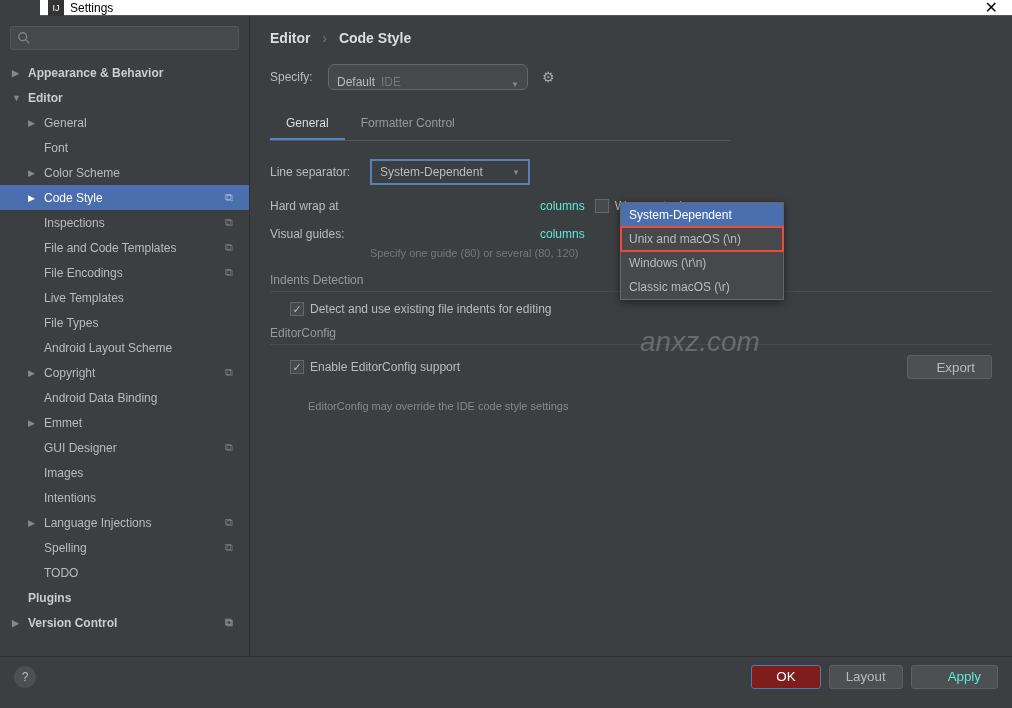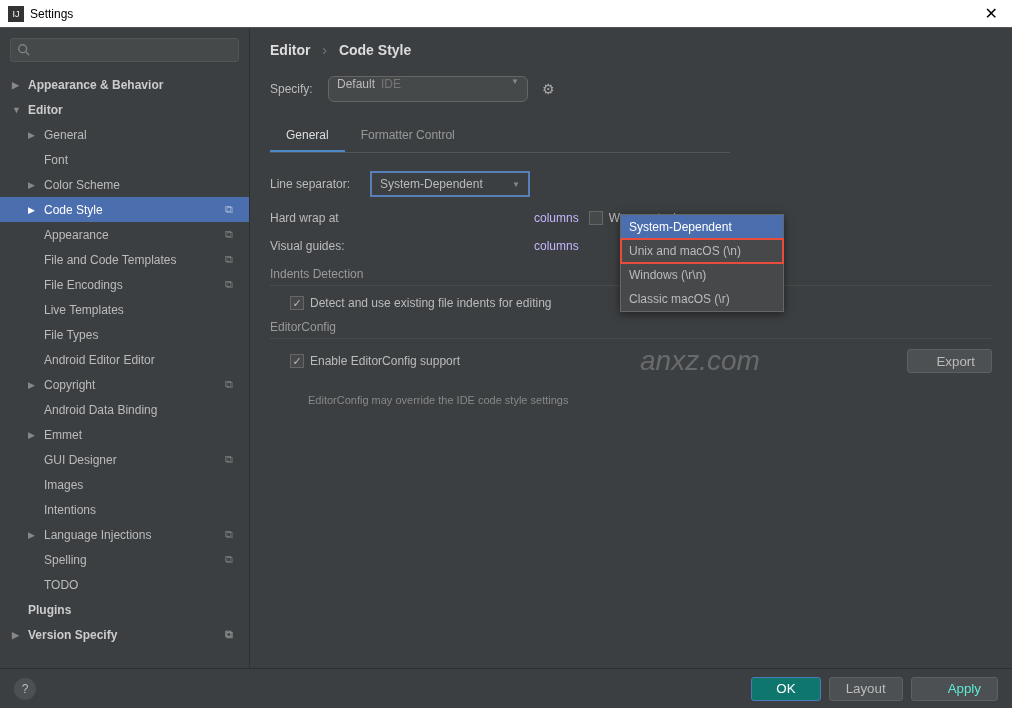--- a/index.html
+++ b/index.html
@@ -1,18 +1,18 @@
 <!DOCTYPE html>
 <html><head>
 <meta charset="utf-8">
 <style>
 * { margin: 0; padding: 0; box-sizing: border-box; font-family: "Segoe UI", Arial, sans-serif; }
 body { background: #3c3f41; color: #bbbbbb; width: 1012px; height: 708px; overflow: hidden; font-size: 12px; }
 
-.titlebar { background: #fff; height: 28px; display: flex; align-items: center; padding: 0 8px; color: #000; border-bottom: 1px solid #555; }
+.titlebar { background: #fff; height: 16px; display: flex; align-items: center; padding: 0 8px; color: #000; border-bottom: 1px solid #555; margin-left: 40px; }
 .titlebar .icon { width: 16px; height: 16px; background: #333; margin-right: 6px; display: inline-flex; align-items: center; justify-content: center; color: #fff; font-size: 9px; }
 .titlebar .title { flex: 1; font-size: 12px; }
 .titlebar .close { font-size: 16px; cursor: pointer; padding: 0 6px; }
 
 .content { display: flex; height: 640px; }
 
 .sidebar { width: 250px; background: #3c3f41; border-right: 1px solid #2d2f30; display: flex; flex-direction: column; }
 .searchbox { margin: 10px; border: 1px solid #555; background: #45494a; height: 24px; display: flex; align-items: center; padding: 0 6px; border-radius: 3px; }
 .searchbox svg { width: 14px; height: 14px; opacity: 0.6; }
 
@@ -25,58 +25,58 @@
 .tree-item .indent1 { width: 16px; }
 .tree-item .label { flex: 1; }
 .tree-item .copy-icon { width: 14px; margin-right: 10px; opacity: 0.5; font-size: 11px; }
 
 .main { flex: 1; background: #3c3f41; padding: 14px 20px; position: relative; }
 .breadcrumb { font-size: 14px; font-weight: bold; color: #ddd; margin-bottom: 18px; }
 .breadcrumb .sep { margin: 0 8px; color: #777; font-weight: normal; }
 
 .scheme-row { display: flex; align-items: center; margin-bottom: 18px; }
 .scheme-row .lbl { width: 58px; color: #bbb; }
-.scheme-select { width: 200px; height: 26px; background: #45494a; border: 1px solid #666; display: flex; align-items: flex-start; padding: 0 8px; border-radius: 6px; justify-content: space-between; }
+.scheme-select { width: 200px; height: 26px; background: #45494a; border: 1px solid #666; display: flex; align-items: flex-end; padding: 0 8px; border-radius: 6px; justify-content: space-between; }
 .scheme-select .ide { color: #777; margin-left: 6px; }
 .gear { margin-left: 14px; cursor: pointer; color: #aaa; font-size: 14px; }
 
 .tabs { display: flex; border-bottom: 1px solid #555; margin-bottom: 18px; width: 460px; }
 .tab { padding: 8px 16px; cursor: pointer; color: #999; }
 .tab.active { color: #ddd; border-bottom: 2px solid #4a88c7; }
 
 .form-row { display: flex; align-items: center; margin-bottom: 14px; }
 .form-row .flabel { width: 100px; color: #bbb; }
 .dropdown { width: 160px; height: 26px; background: #3c3f41; border: 2px solid #5680b8; display: flex; align-items: center; padding: 0 8px; justify-content: space-between; color: #bbb; }
 .dropdown-list { position: absolute; left: 370px; top: 186px; width: 164px; background: #46484a; border: 1px solid #666; z-index: 10; box-shadow: 0 2px 8px rgba(0,0,0,0.5); }
 .dropdown-item { padding: 5px 8px; cursor: pointer; color: #bbb; }
 .dropdown-item.hl { background: #4b6eaf; color: #fff; }
 .dropdown-item.red-box { position: relative; }
 .dropdown-item.red-box::after { content: ""; position: absolute; inset: -1px; border: 2px solid #e74c3c; }
 
-.coltext { margin-left: 4px; color: #c4b5fd; }
+.coltext { margin-left: 10px; color: #5eead4; }
 .chk { display: inline-flex; align-items: center; margin-left: 10px; }
 .chk .box { width: 14px; height: 14px; background: #45494a; border: 1px solid #666; margin-right: 6px; display: inline-flex; align-items: center; justify-content: center; }
 .chk .box.checked::after { content: "✓"; color: #bbb; font-size: 11px; }
 .hint { font-size: 11px; color: #777; margin-left: 100px; margin-top: -8px; margin-bottom: 14px; }
 
 .section { color: #999; font-size: 12px; margin-top: 10px; margin-bottom: 10px; border-bottom: 1px solid #4a4a4a; padding-bottom: 4px; display: flex; }
 .section span { background: #3c3f41; padding-right: 8px; }
 
 .indent-row { display: flex; align-items: center; padding-left: 20px; margin-bottom: 10px; }
 .ec-hint { font-size: 11px; color: #888; padding-left: 38px; margin-top: 21px; }
 
 .btn { height: 24px; padding: 0 16px; background: #4c5052; border: 1px solid #5e6060; color: #bbb; border-radius: 3px; cursor: pointer; display: inline-flex; align-items: center; }
 .export-btn { margin-left: auto; padding-left: 28px; }
 
-.watermark { position: absolute; left: 390px; top: 317px; opacity: 0.3; font-size: 28px; color: #ccc; pointer-events: none; font-style: italic; }
+.watermark { position: absolute; left: 390px; top: 310px; opacity: 0.3; font-size: 28px; color: #ccc; pointer-events: none; font-style: italic; }
 
 .footer { height: 40px; border-top: 1px solid #2d2f30; display: flex; align-items: center; padding: 0 14px; }
 .help { width: 22px; height: 22px; border-radius: 11px; background: #4c5052; display: inline-flex; align-items: center; justify-content: center; color: #bbb; cursor: pointer; }
 .footer-btns { margin-left: auto; display: flex; gap: 8px; }
-.btn.primary { background: #0f766e; border-color: #4a7bb8; color: #fff; padding: 0 24px; }
+.btn.primary { background: #7f1d1d; border-color: #4a7bb8; color: #fff; padding: 0 24px; }
 .btn.disabled { color: #5eead4; padding-left: 36px; }
 
 .tri { font-size: 8px; color: #888; }
 </style>
 </head>
 <body>
 
 <div class="titlebar">
   <span class="icon">IJ</span>
   <span class="title">Settings</span>
@@ -117,21 +117,21 @@
         </div>
         <div class="tree-item selected">
           <span class="indent1"></span>
           <span class="arrow">▶</span>
           <span class="label">Code Style</span>
           <span class="copy-icon">⧉</span>
         </div>
         <div class="tree-item">
           <span class="indent1"></span>
           <span class="arrow"></span>
-          <span class="label">Appearance</span>
+          <span class="label">Inspections</span>
           <span class="copy-icon">⧉</span>
         </div>
         <div class="tree-item">
           <span class="indent1"></span>
           <span class="arrow"></span>
           <span class="label">File and Code Templates</span>
           <span class="copy-icon">⧉</span>
         </div>
         <div class="tree-item">
           <span class="indent1"></span>
@@ -145,21 +145,21 @@
           <span class="label">Live Templates</span>
         </div>
         <div class="tree-item">
           <span class="indent1"></span>
           <span class="arrow"></span>
           <span class="label">File Types</span>
         </div>
         <div class="tree-item">
           <span class="indent1"></span>
           <span class="arrow"></span>
-          <span class="label">Android Editor Editor</span>
+          <span class="label">Android Layout Scheme</span>
         </div>
         <div class="tree-item">
           <span class="indent1"></span>
           <span class="arrow">▶</span>
           <span class="label">Copyright</span>
           <span class="copy-icon">⧉</span>
         </div>
         <div class="tree-item">
           <span class="indent1"></span>
           <span class="arrow"></span>
@@ -202,21 +202,21 @@
           <span class="indent1"></span>
           <span class="arrow"></span>
           <span class="label">TODO</span>
         </div>
         <div class="tree-item bold">
           <span class="arrow"></span>
           <span class="label">Plugins</span>
         </div>
         <div class="tree-item bold">
           <span class="arrow">▶</span>
-          <span class="label">Version Specify</span>
+          <span class="label">Version Control</span>
           <span class="copy-icon">⧉</span>
         </div>
       </div>
   </div>
 
   <div class="main">
     <div class="breadcrumb">
       <span>Editor</span>
       <span class="sep">›</span>
       <span>Code Style</span>
@@ -259,20 +259,21 @@
         <span class="box"></span>
         <span>Wrap on typing</span>
       </label>
     </div>
 
     <div class="form-row">
       <span class="flabel">Visual guides:</span>
       <span style="width:160px"></span>
       <span class="coltext">columns</span>
     </div>
+    <div class="hint">Specify one guide (80) or several (80, 120)</div>
 
     <div class="section">
         <span>Indents Detection</span>
       </div>
     <div class="indent-row">
       <label class="chk" style="margin-left:0">
         <span class="box checked"></span>
         <span>Detect and use existing file indents for editing</span>
       </label>
     </div>

